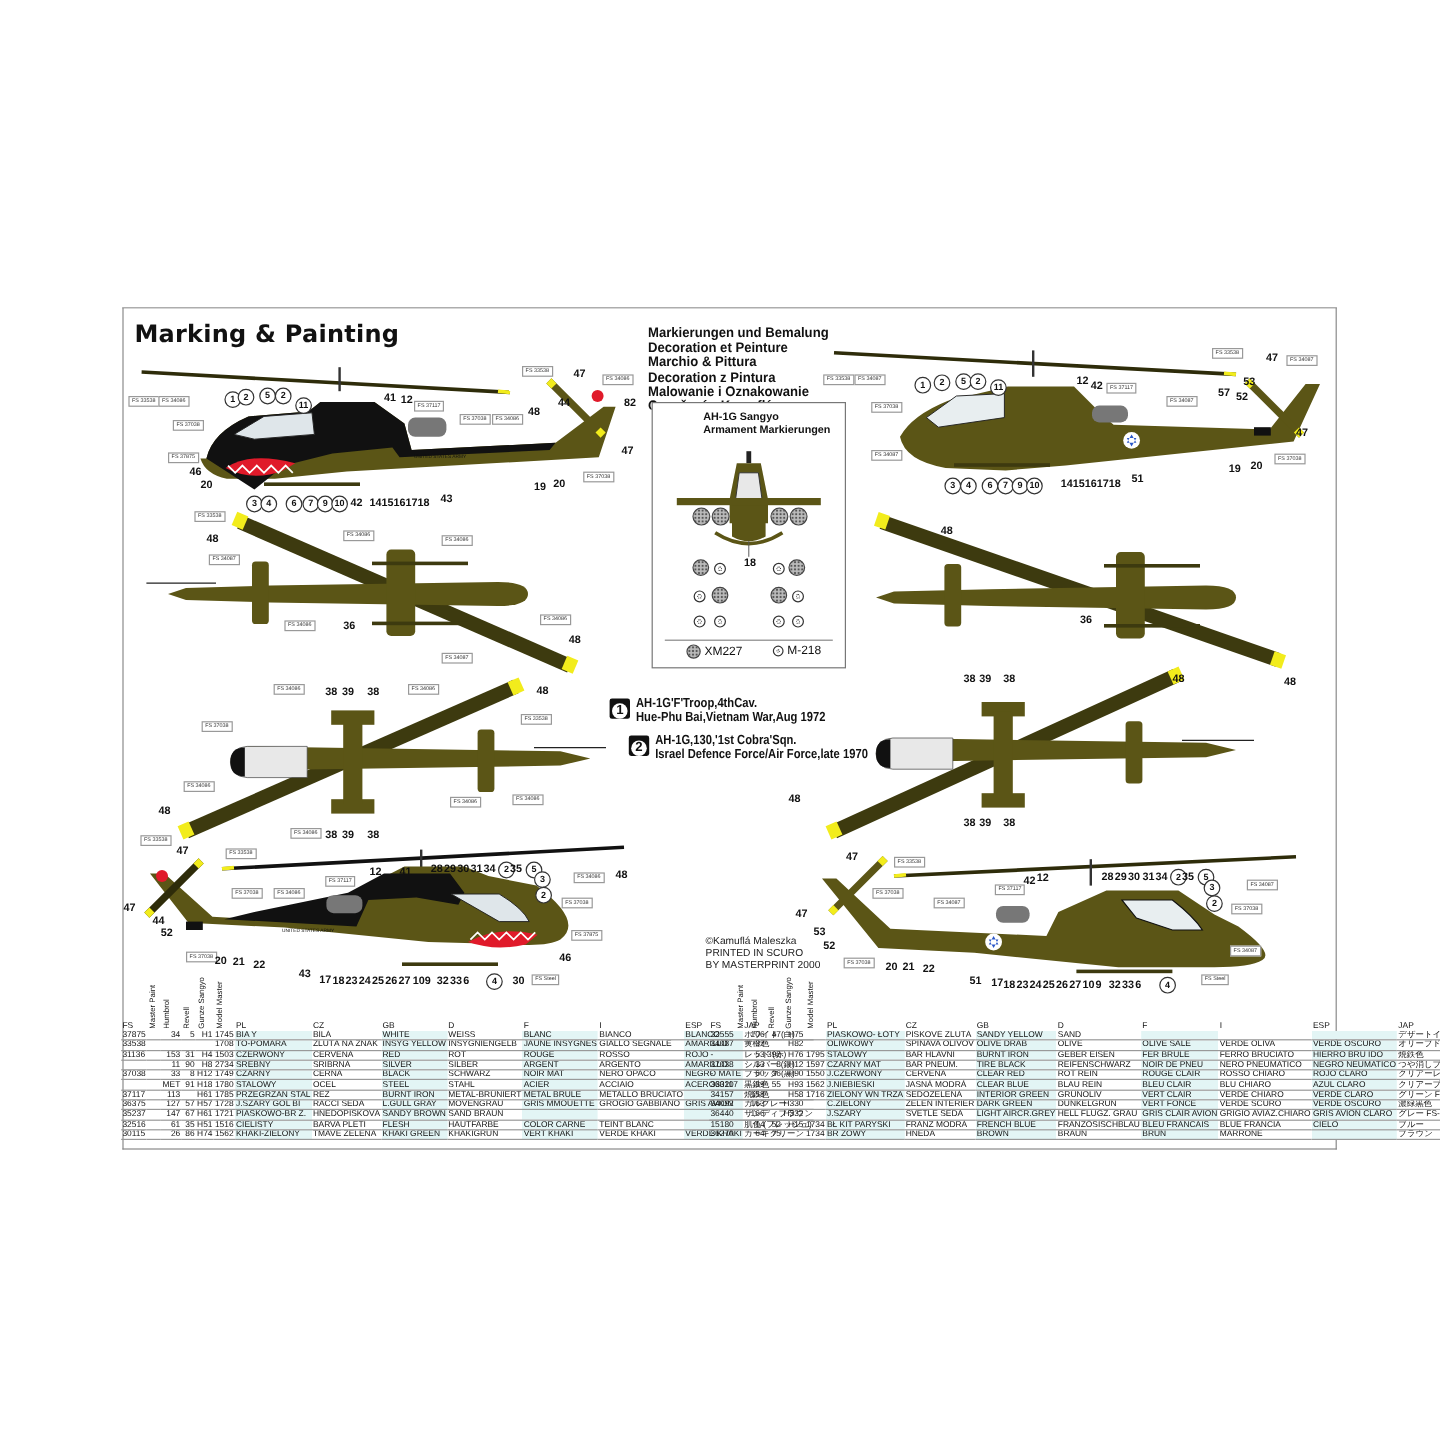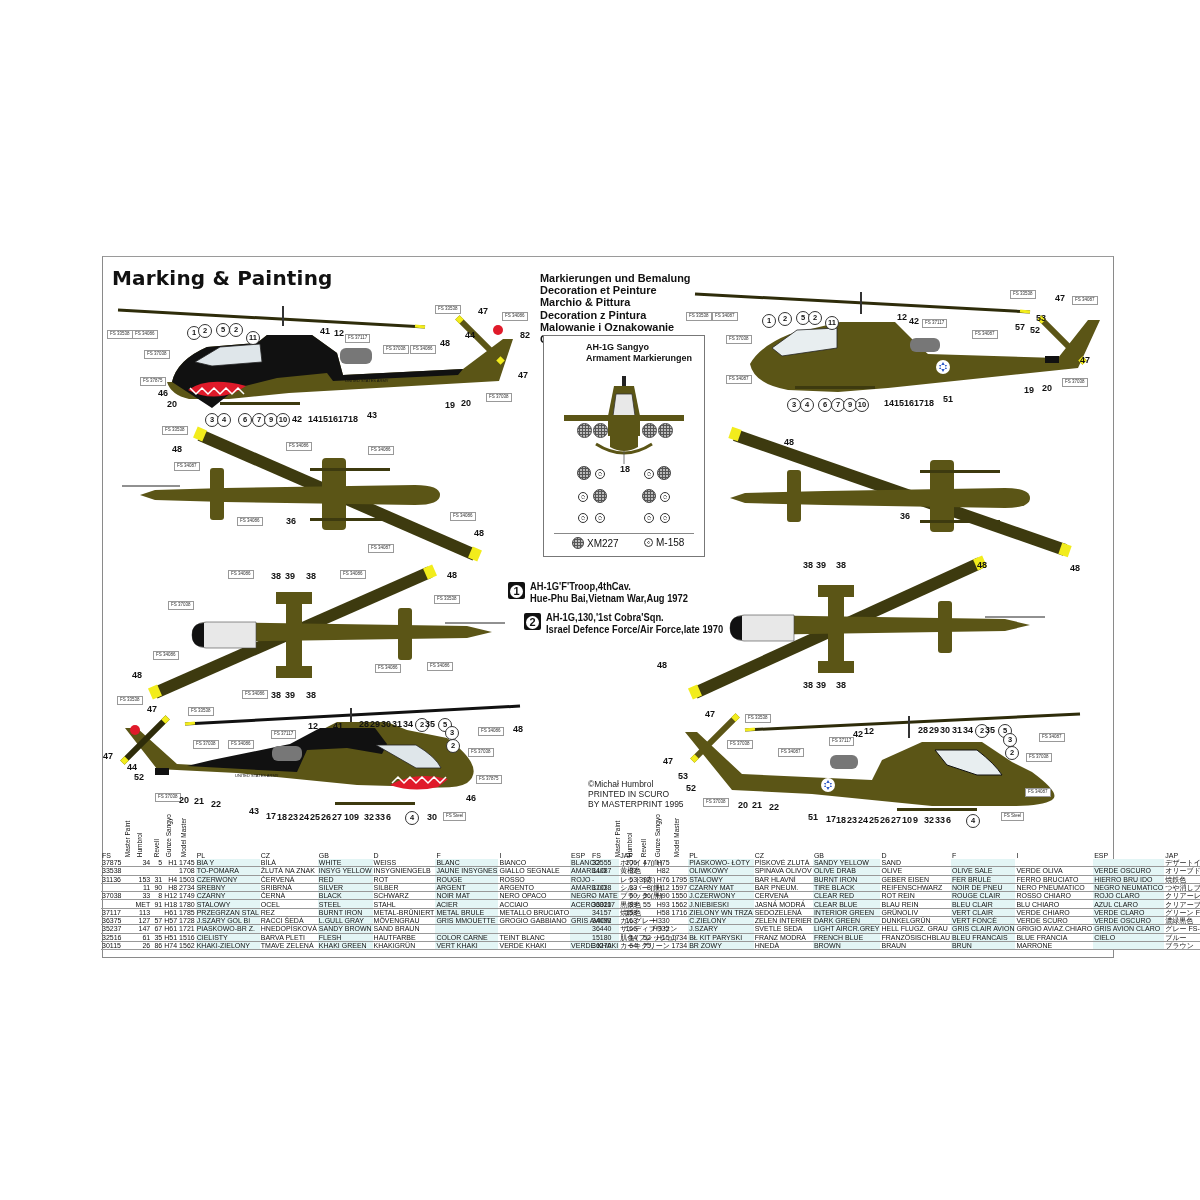--- a/index.html
+++ b/index.html
@@ -78,39 +78,39 @@
   <span class="m158" style="position:absolute;left:51px;top:177px;width:8px;height:8px"></span>
   <span class="m158" style="position:absolute;left:100px;top:177px;width:8px;height:8px"></span>
   <span class="m158" style="position:absolute;left:116px;top:177px;width:8px;height:8px"></span>
   <div class="sep"></div>
   <div class="leg" style="left:28px">
     <span class="pod" style="width:10px;height:10px"></span>
     <span>XM227</span>
   </div>
   <div class="leg" style="left:100px">
     <span class="m158" style="width:7px;height:7px"></span>
-    <span>M-158</span>
+    <span>M-218</span>
   </div>
 </div>
 
 <div class="badge" style="left:508px;top:582px"><span>1</span></div>
 <div class="caption" style="left:530px;top:580px">
   <div>AH-1G'F'Troop,4thCav.</div>
   <div>Hue-Phu Bai,Vietnam War,Aug 1972</div>
 </div>
 <div class="badge" style="left:524px;top:613px"><span>2</span></div>
 <div class="caption" style="left:546px;top:611px">
   <div>AH-1G,130,'1st Cobra'Sqn.</div>
   <div>Israel Defence Force/Air Force,late 1970</div>
 </div>
 
 <div class="credit">
-  <div>©Michał Humbrol</div>
+  <div>©Kamuflá Maleszka</div>
   <div>PRINTED IN SCURO</div>
-  <div>BY MASTERPRINT 1995</div>
+  <div>BY MASTERPRINT 2000</div>
 </div>
 
 <svg width="440" height="130" style="left:100px;top:300px">
   <line x1="18" y1="10" x2="325" y2="27" stroke="#2e2c0a" stroke-width="3"></line>
   <line x1="315" y1="26" x2="325" y2="27" stroke="#f2ec1c" stroke-width="3"></line>
   <rect x="182" y="6" width="2" height="20" fill="#333"></rect>
   <path d="M72 82 q5 -22 35 -35 l50 -4 l10 -8 l45 0 l25 18 l6 22 l120 -6 l40 -30 l10 0 l-14 42 l-210 12 l-60 6 l-40 0 q-18 -4 -22 -17z" fill="#5b5516"></path>
   <path d="M72 82 q5 -22 35 -35 l50 -4 l10 -8 l45 0 l25 18 l6 22 l120 -6 l-5 6 l-125 6 l-6 -8 l-50 5 l-40 10 l-25 20z" fill="#111"></path>
   <path d="M95 62 l25 -15 l40 -3 l2 18 l-50 4z" fill="#dfe6ea" stroke="#222" stroke-width="0.8"></path>
   <path d="M88 90 q20 -14 58 -4 l-10 6 q-25 10 -48 -2z" fill="#e01a2a"></path>

